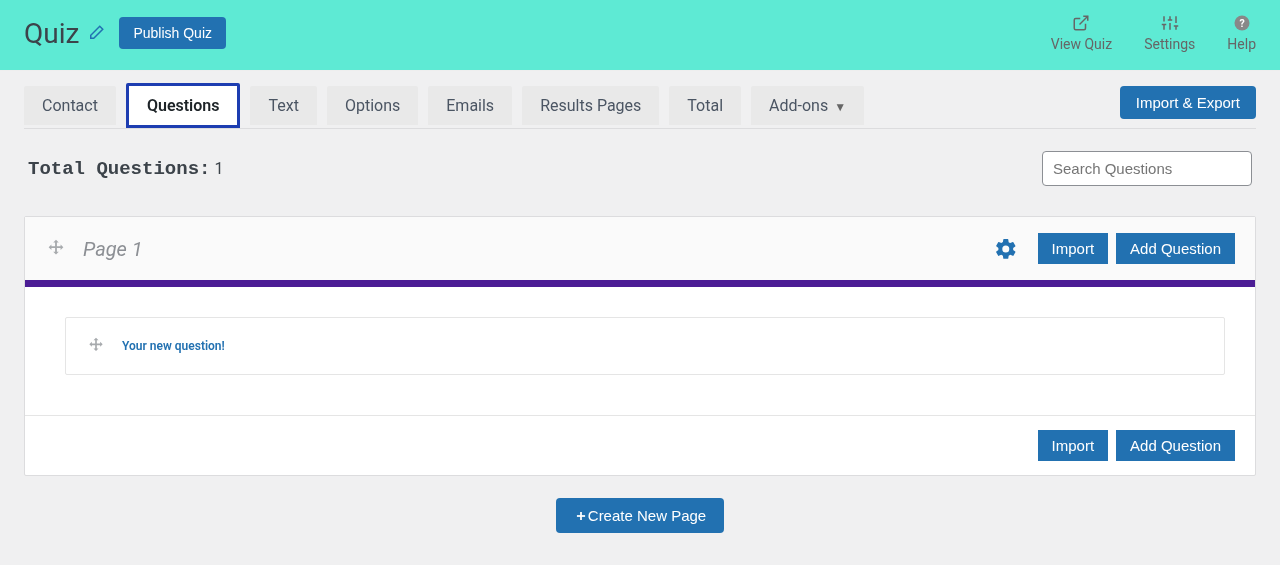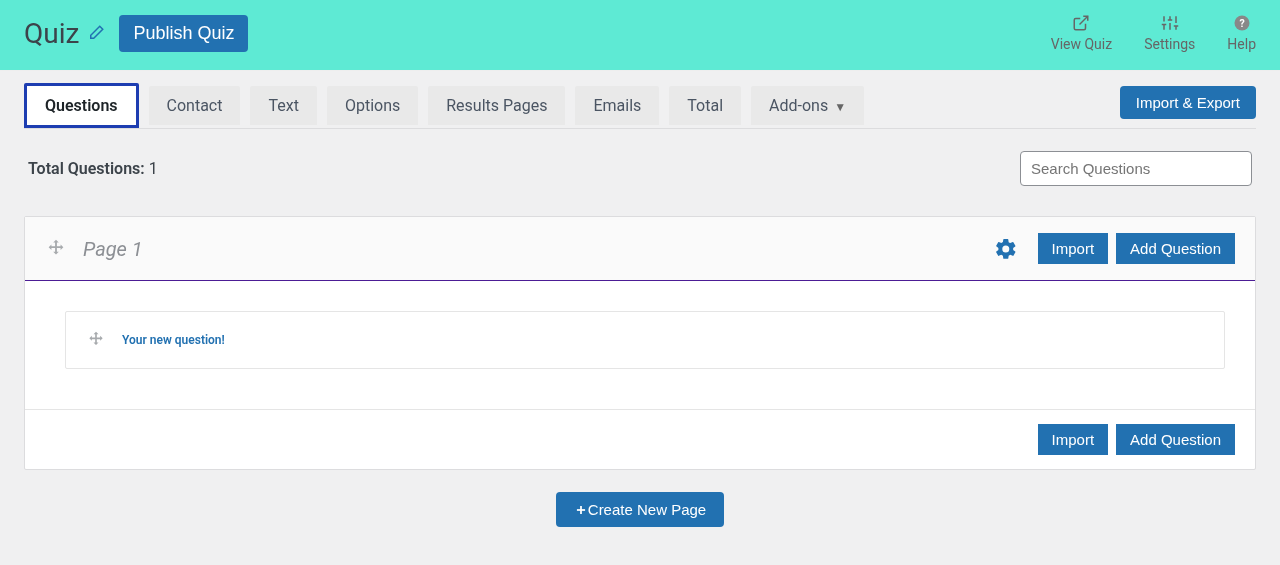--- a/index.html
+++ b/index.html
@@ -29,21 +29,21 @@
     color: #2271b1;
     margin-right: 14px;
     cursor: pointer;
   }
   .btn-primary {
     background: #2271b1;
     color: #fff;
     border: none;
     border-radius: 4px;
     padding: 8px 14px;
-    font-size: 18px;
+    font-size: 14px;
     cursor: pointer;
   }
   .header-spacer { flex: 1; }
   .header-tool {
     display: flex;
     flex-direction: column;
     align-items: center;
     margin-left: 32px;
     color: #666;
     font-size: 14px;
@@ -94,48 +94,49 @@
     font-size:15px;
     cursor:pointer;
     margin-bottom:6px;
   }
   .meta-row {
     display:flex;
     align-items:center;
     padding: 22px 4px 10px 4px;
   }
   .meta-label {
-    font-size: 16px;
+    font-size: 19px;
     font-weight: 600;
     color:#3c434a;
+    font-family:Liberation Mono, monospace;
   }
   .meta-count {
     font-weight: 400;
     margin-left: 4px;
   }
   .meta-spacer { flex:1; }
   .search-input {
-    width: 232px;
+    width: 210px;
     padding: 8px 10px;
     border: 1px solid #8c8f94;
     border-radius: 4px;
     font-size: 15px;
   }
   .panel {
     background: #fff;
     border: 1px solid #dcdcde;
     border-radius: 2px;
     margin-top: 20px;
   }
   .panel-header {
     background: #fafafa;
     display:flex;
     align-items:center;
     padding: 16px 20px;
-    border-bottom: 1px solid #4c1d95;
+    border-bottom: 7px solid #4c1d95;
   }
   .drag-handle {
     color: #a7aaad;
     margin-right: 16px;
     cursor: move;
     display:inline-flex;
   }
   .page-name {
     font-style: italic;
     color: #8c8f94;
@@ -242,26 +243,26 @@
           <circle cx="12" cy="12" r="10" fill="#888"></circle>
           <text x="12" y="17" text-anchor="middle" font-size="14" fill="#fff" font-weight="bold">?</text>
         </svg>
     </span>
     <span>Help</span>
   </div>
 </div>
 
 <div class="content">
   <div class="tabs-row">
+    <div class="tab"><span>Contact</span></div>
     <div class="tab active"><span>Questions</span></div>
-    <div class="tab"><span>Contact</span></div>
     <div class="tab"><span>Text</span></div>
     <div class="tab"><span>Options</span></div>
+    <div class="tab"><span>Emails</span></div>
     <div class="tab"><span>Results Pages</span></div>
-    <div class="tab"><span>Emails</span></div>
     <div class="tab"><span>Total</span></div>
     <div class="tab"><span>Add-ons</span><span class="caret">▼</span></div>
     <div class="tabs-spacer"></div>
     <button class="import-export-btn">Import &amp; Export</button>
   </div>
 
   <div class="meta-row">
     <span class="meta-label">Total Questions:</span>
     <span class="meta-count">1</span>
     <div class="meta-spacer"></div>

